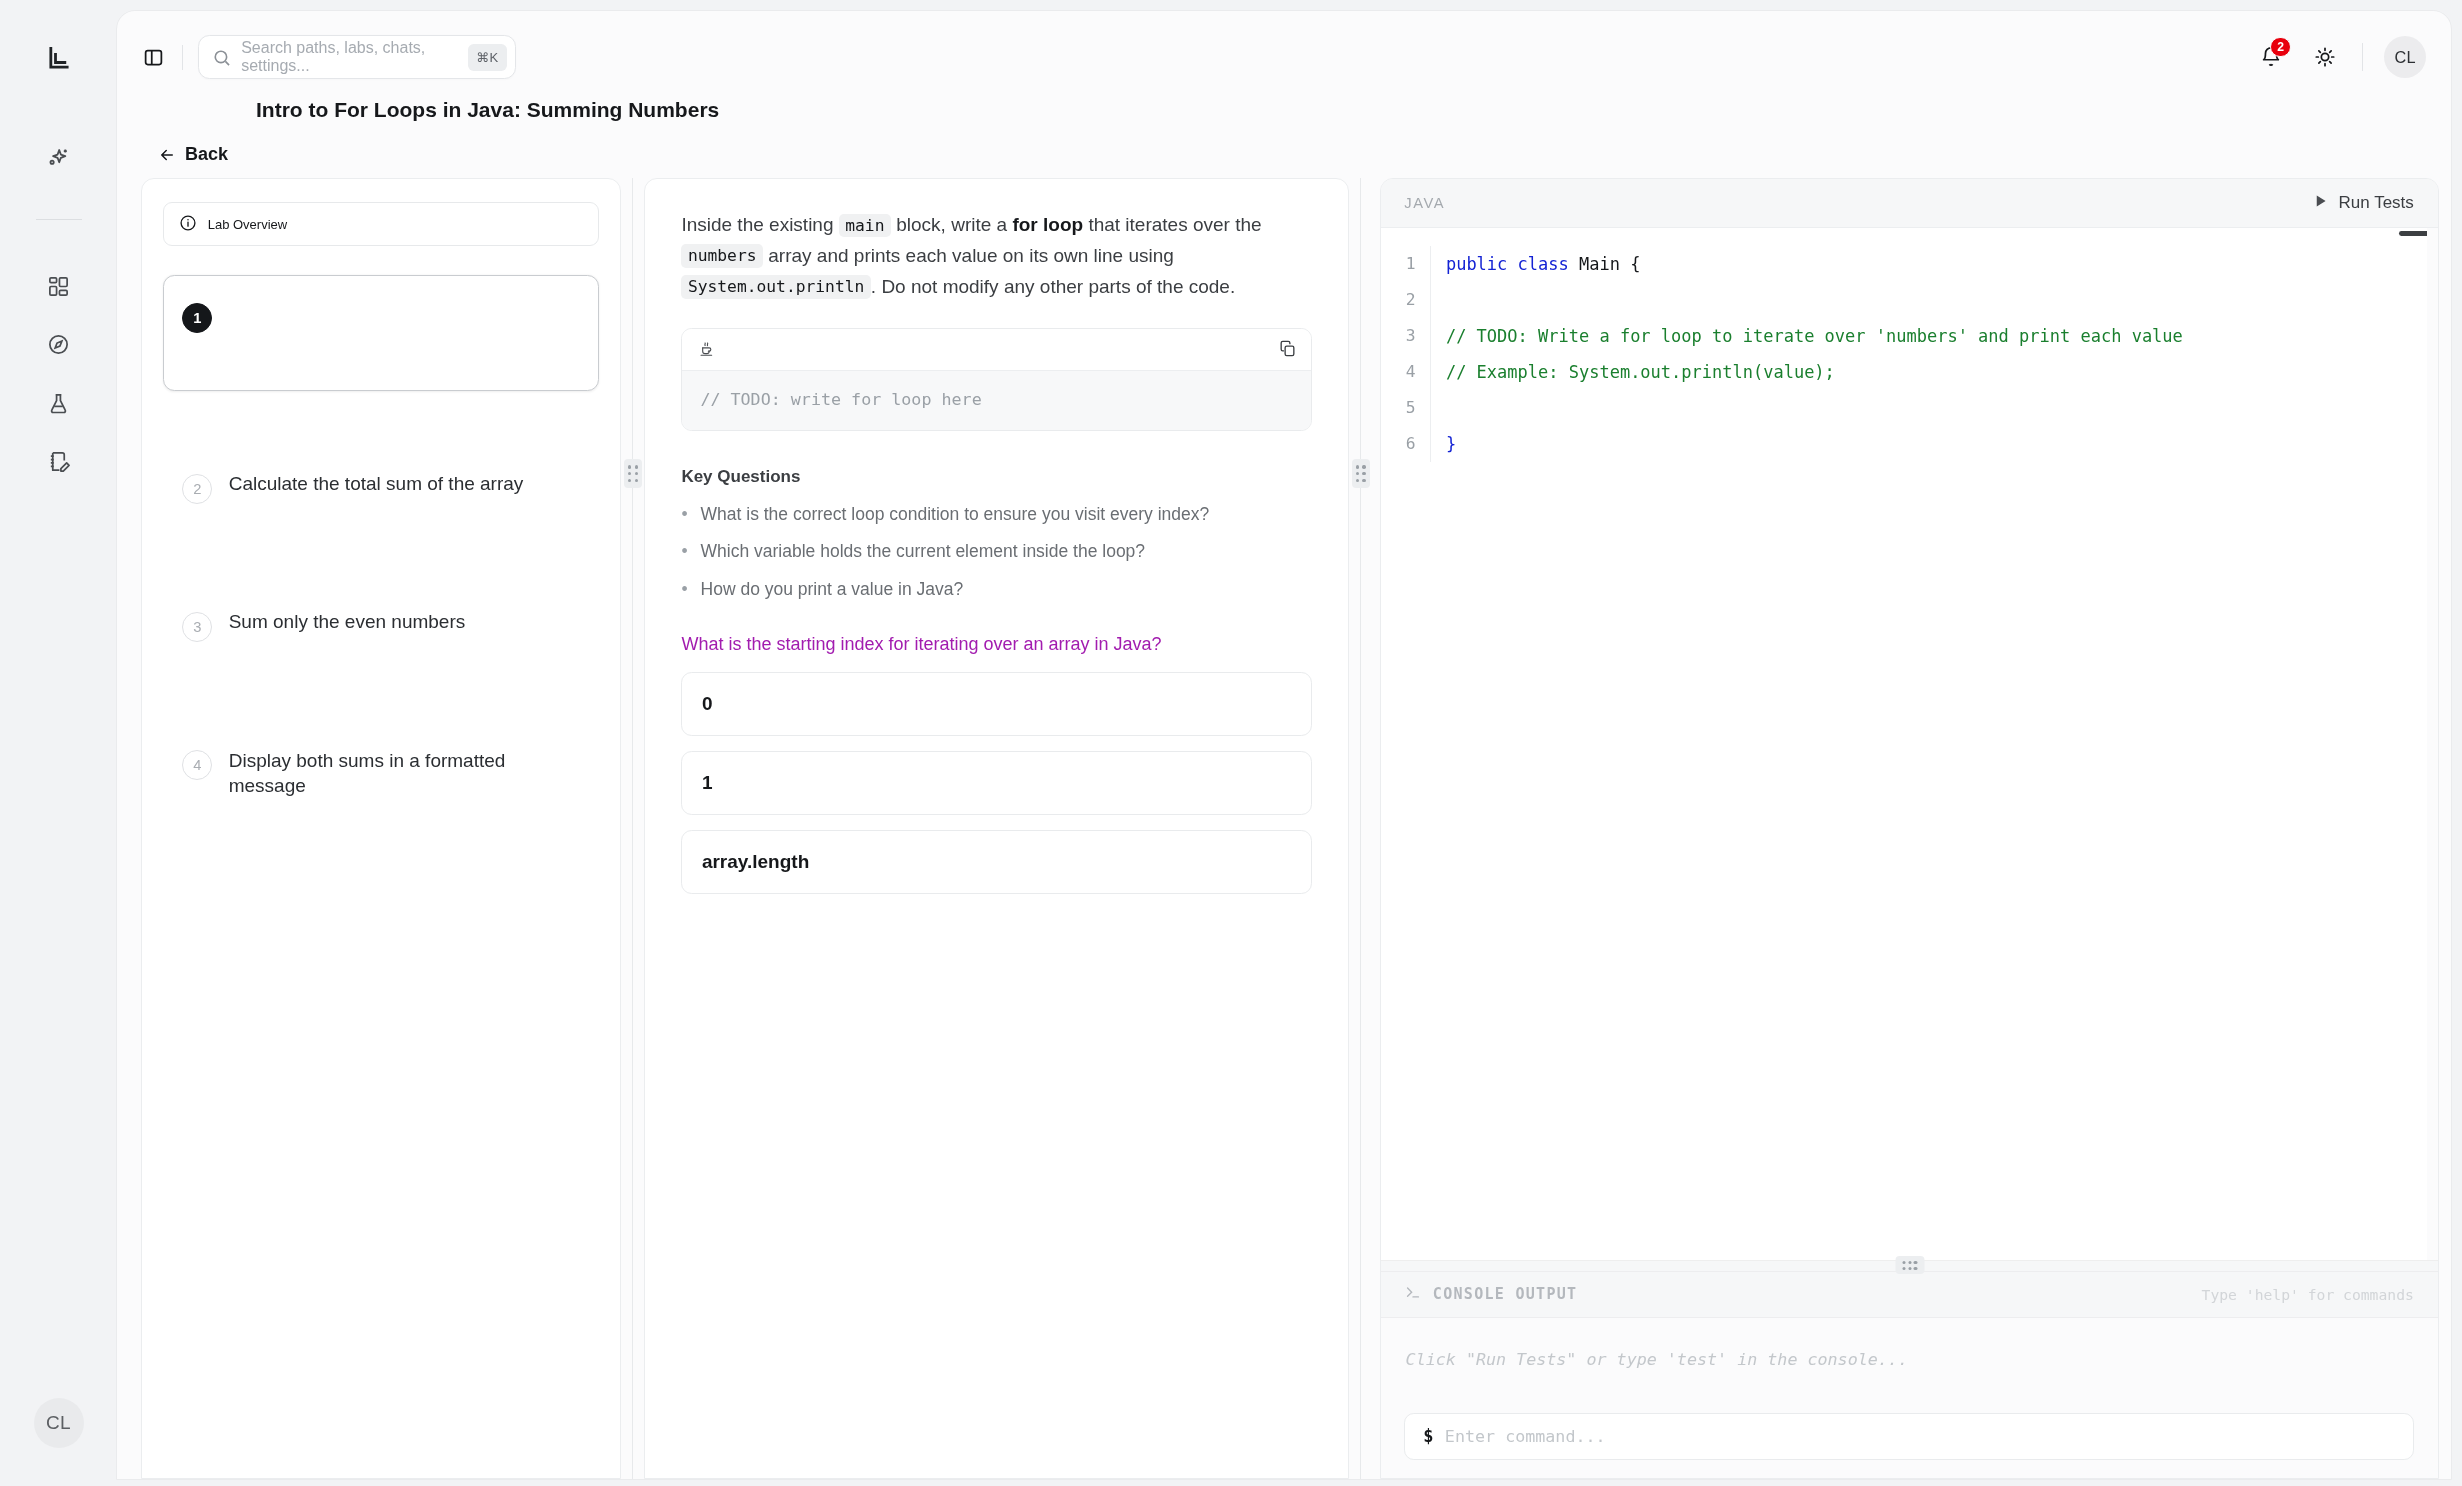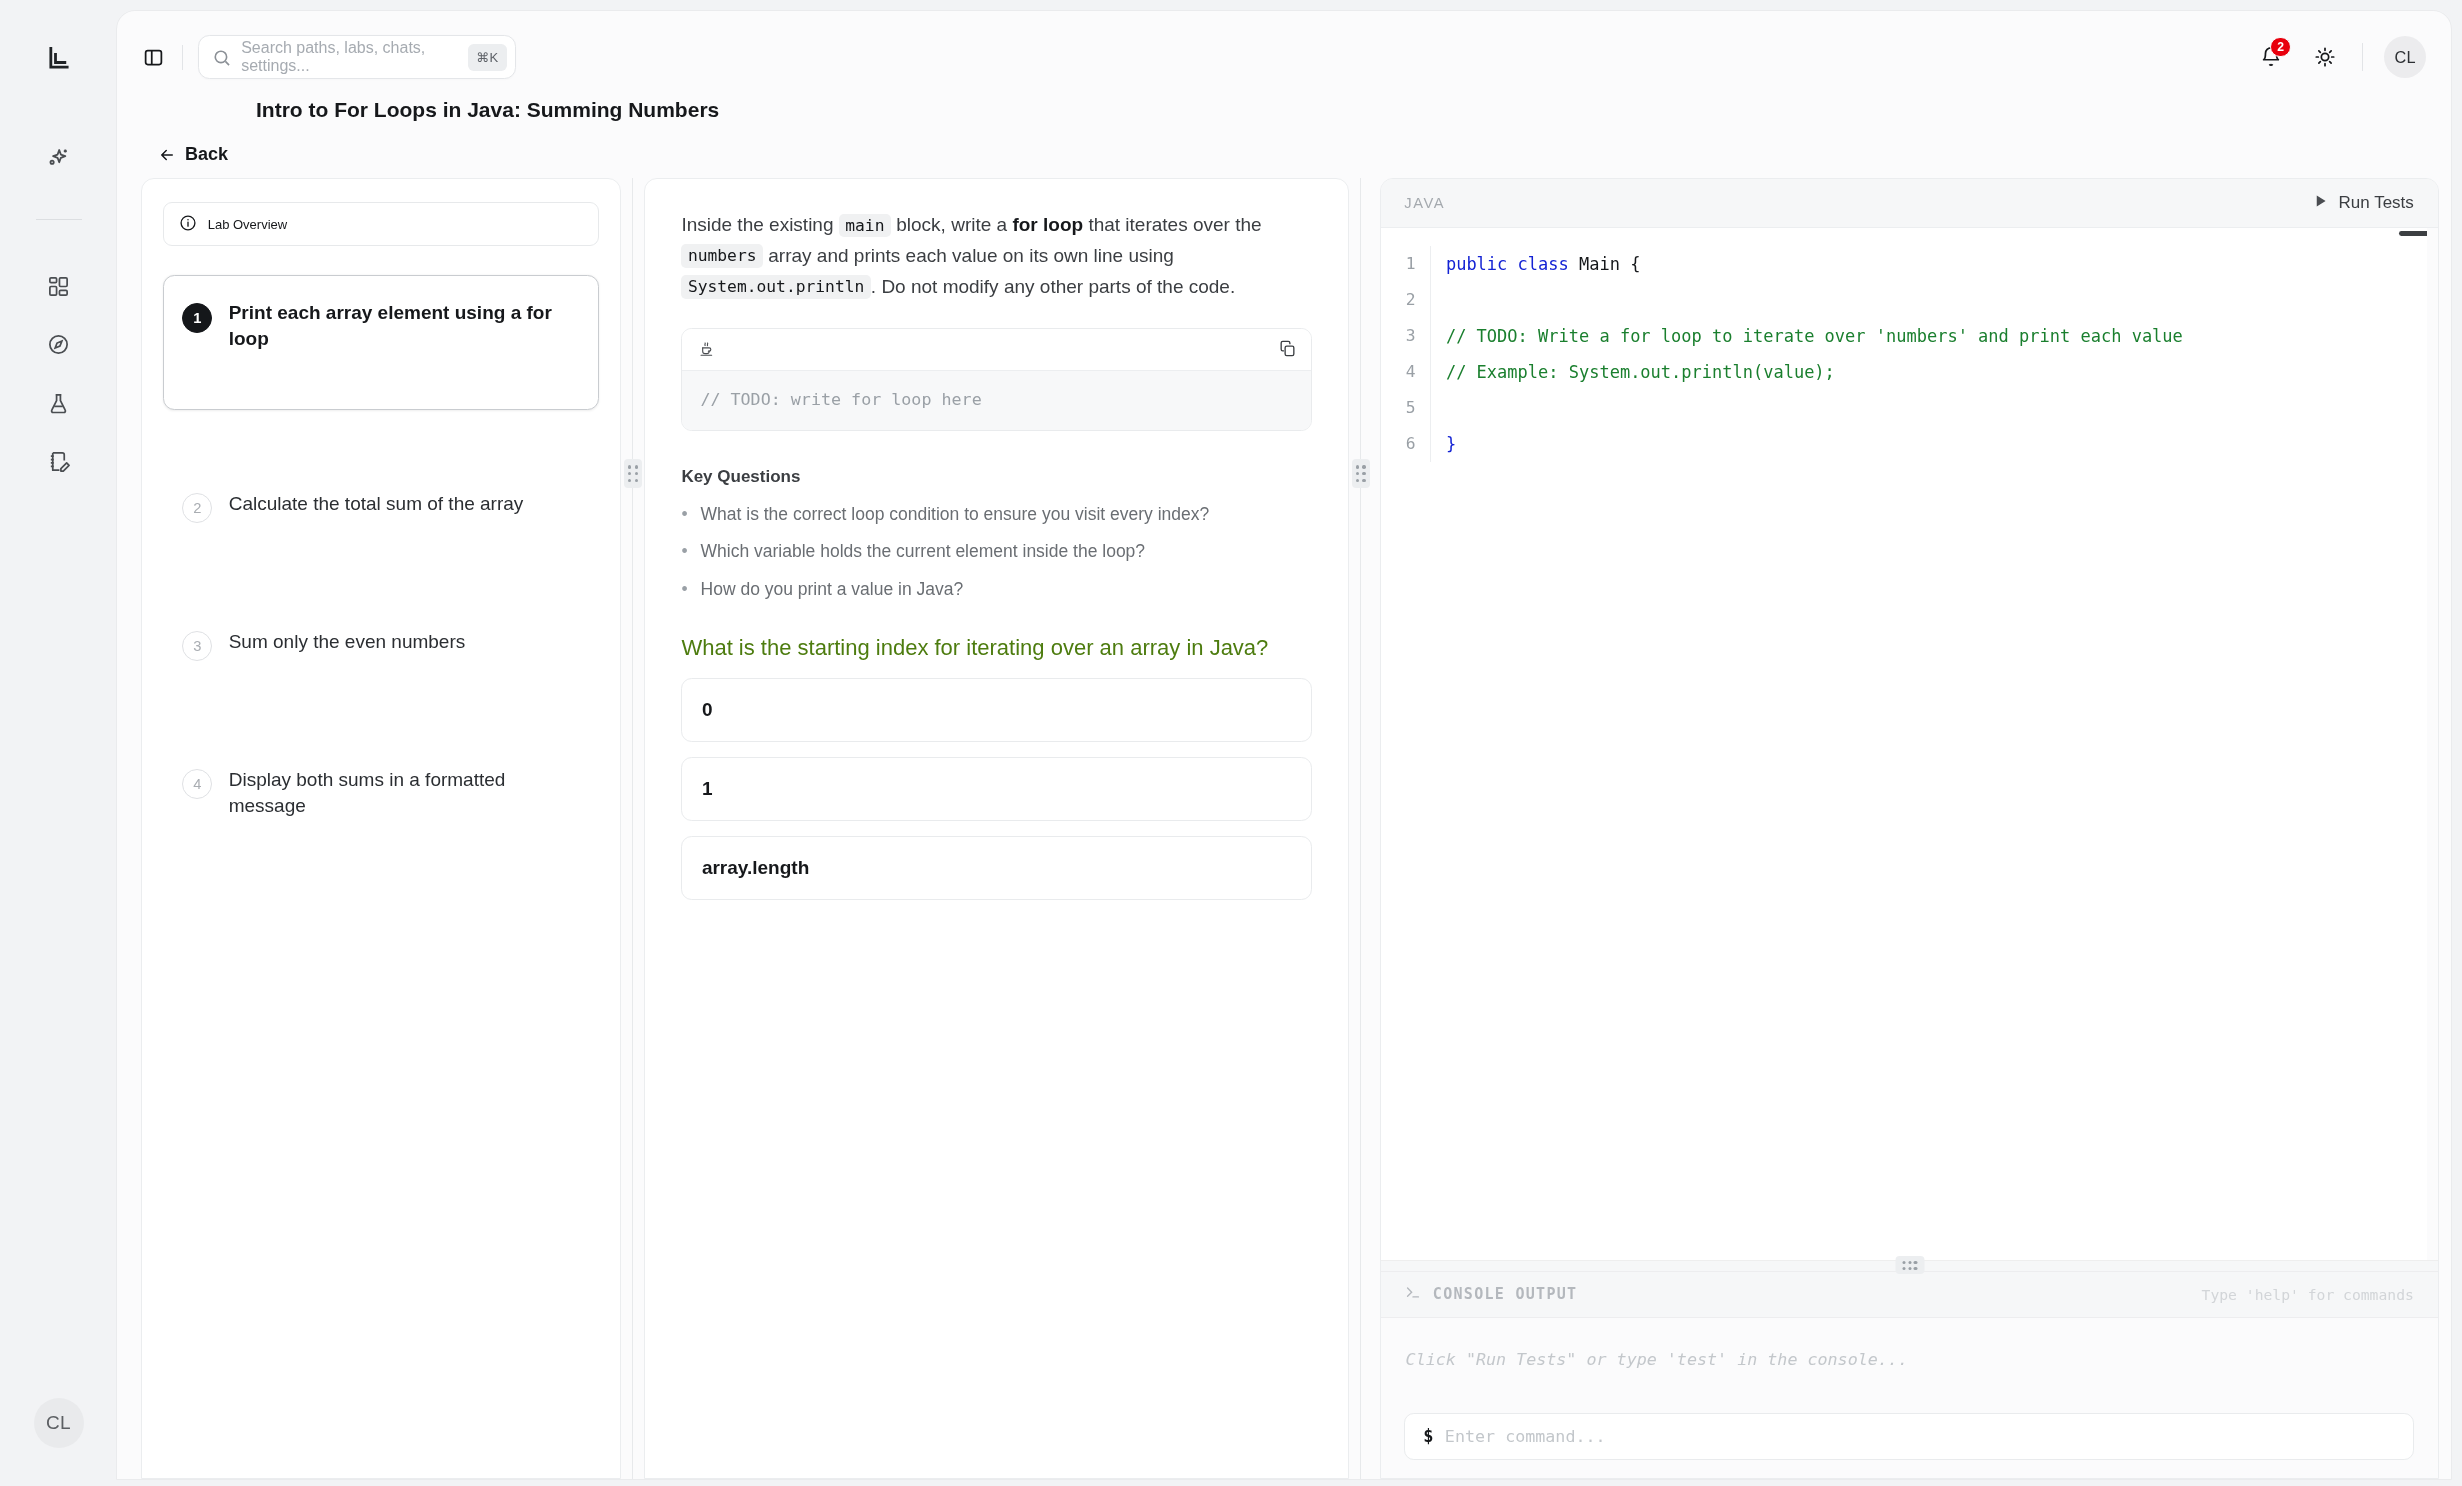--- a/index.html
+++ b/index.html
@@ -166,21 +166,21 @@
     height: 42px; display: flex; align-items: center; justify-content: space-between;
     padding: 0 14.7px; background: #fff; border-bottom: 0.8px solid #eceef0;
   }
   .codecard-body {
     background: #f7f8f9; padding: 18px 18px 21px;
     font-family: "DejaVu Sans Mono", monospace; font-size: 16.7px; color: #9aa0a6;
   }
   .kq-title { font-size: 17px; font-weight: bold; color: #3b3e42; margin-bottom: 14.7px; }
   .kq-item { display: flex; gap: 13px; font-size: 17.5px; line-height: 1.48; color: #6a6e73; margin-bottom: 11.4px; }
   .kq-dot { color: #9aa0a6; flex: 0 0 auto; }
-  .quiz-q { font-size: 22px; line-height: 1.5; color: #4d7c0f; margin: 28px 0 14.7px; }
+  .quiz-q { font-size: 18px; line-height: 1.5; color: #a21caf; margin: 28px 0 14.7px; }
   .opt {
     border: 0.8px solid #e9ebed; border-radius: 10.6px;
     height: 64px; display: flex; align-items: center; padding: 0 19.5px;
     font-size: 19px; font-weight: bold; color: #16181b; margin-bottom: 14.7px;
     background: #fff;
   }
 
   
   .ed-head {
     height: 49px; flex: 0 0 49px; background: #f6f7f8;
@@ -343,21 +343,20 @@
                 <circle cx="12" cy="12" r="9.2"></circle>
                 <path d="M12 10.8v5.4" stroke-linecap="round"></path>
                 <circle cx="12" cy="7.8" r="1" fill="#16181b" stroke="none"></circle>
               </svg>
           </span>
           <span>Lab Overview</span>
         </div>
 
         <div class="step active">
           <div class="step-num">1</div>
-          <div class="step-label">Print each array element using a for loop</div>
         </div>
         <div class="step-gap"></div>
         <div class="step">
           <div class="step-num">2</div>
           <div class="step-label">Calculate the total sum of the array</div>
         </div>
         <div class="step-gap"></div>
         <div class="step">
           <div class="step-num">3</div>
           <div class="step-label">Sum only the even numbers</div>

